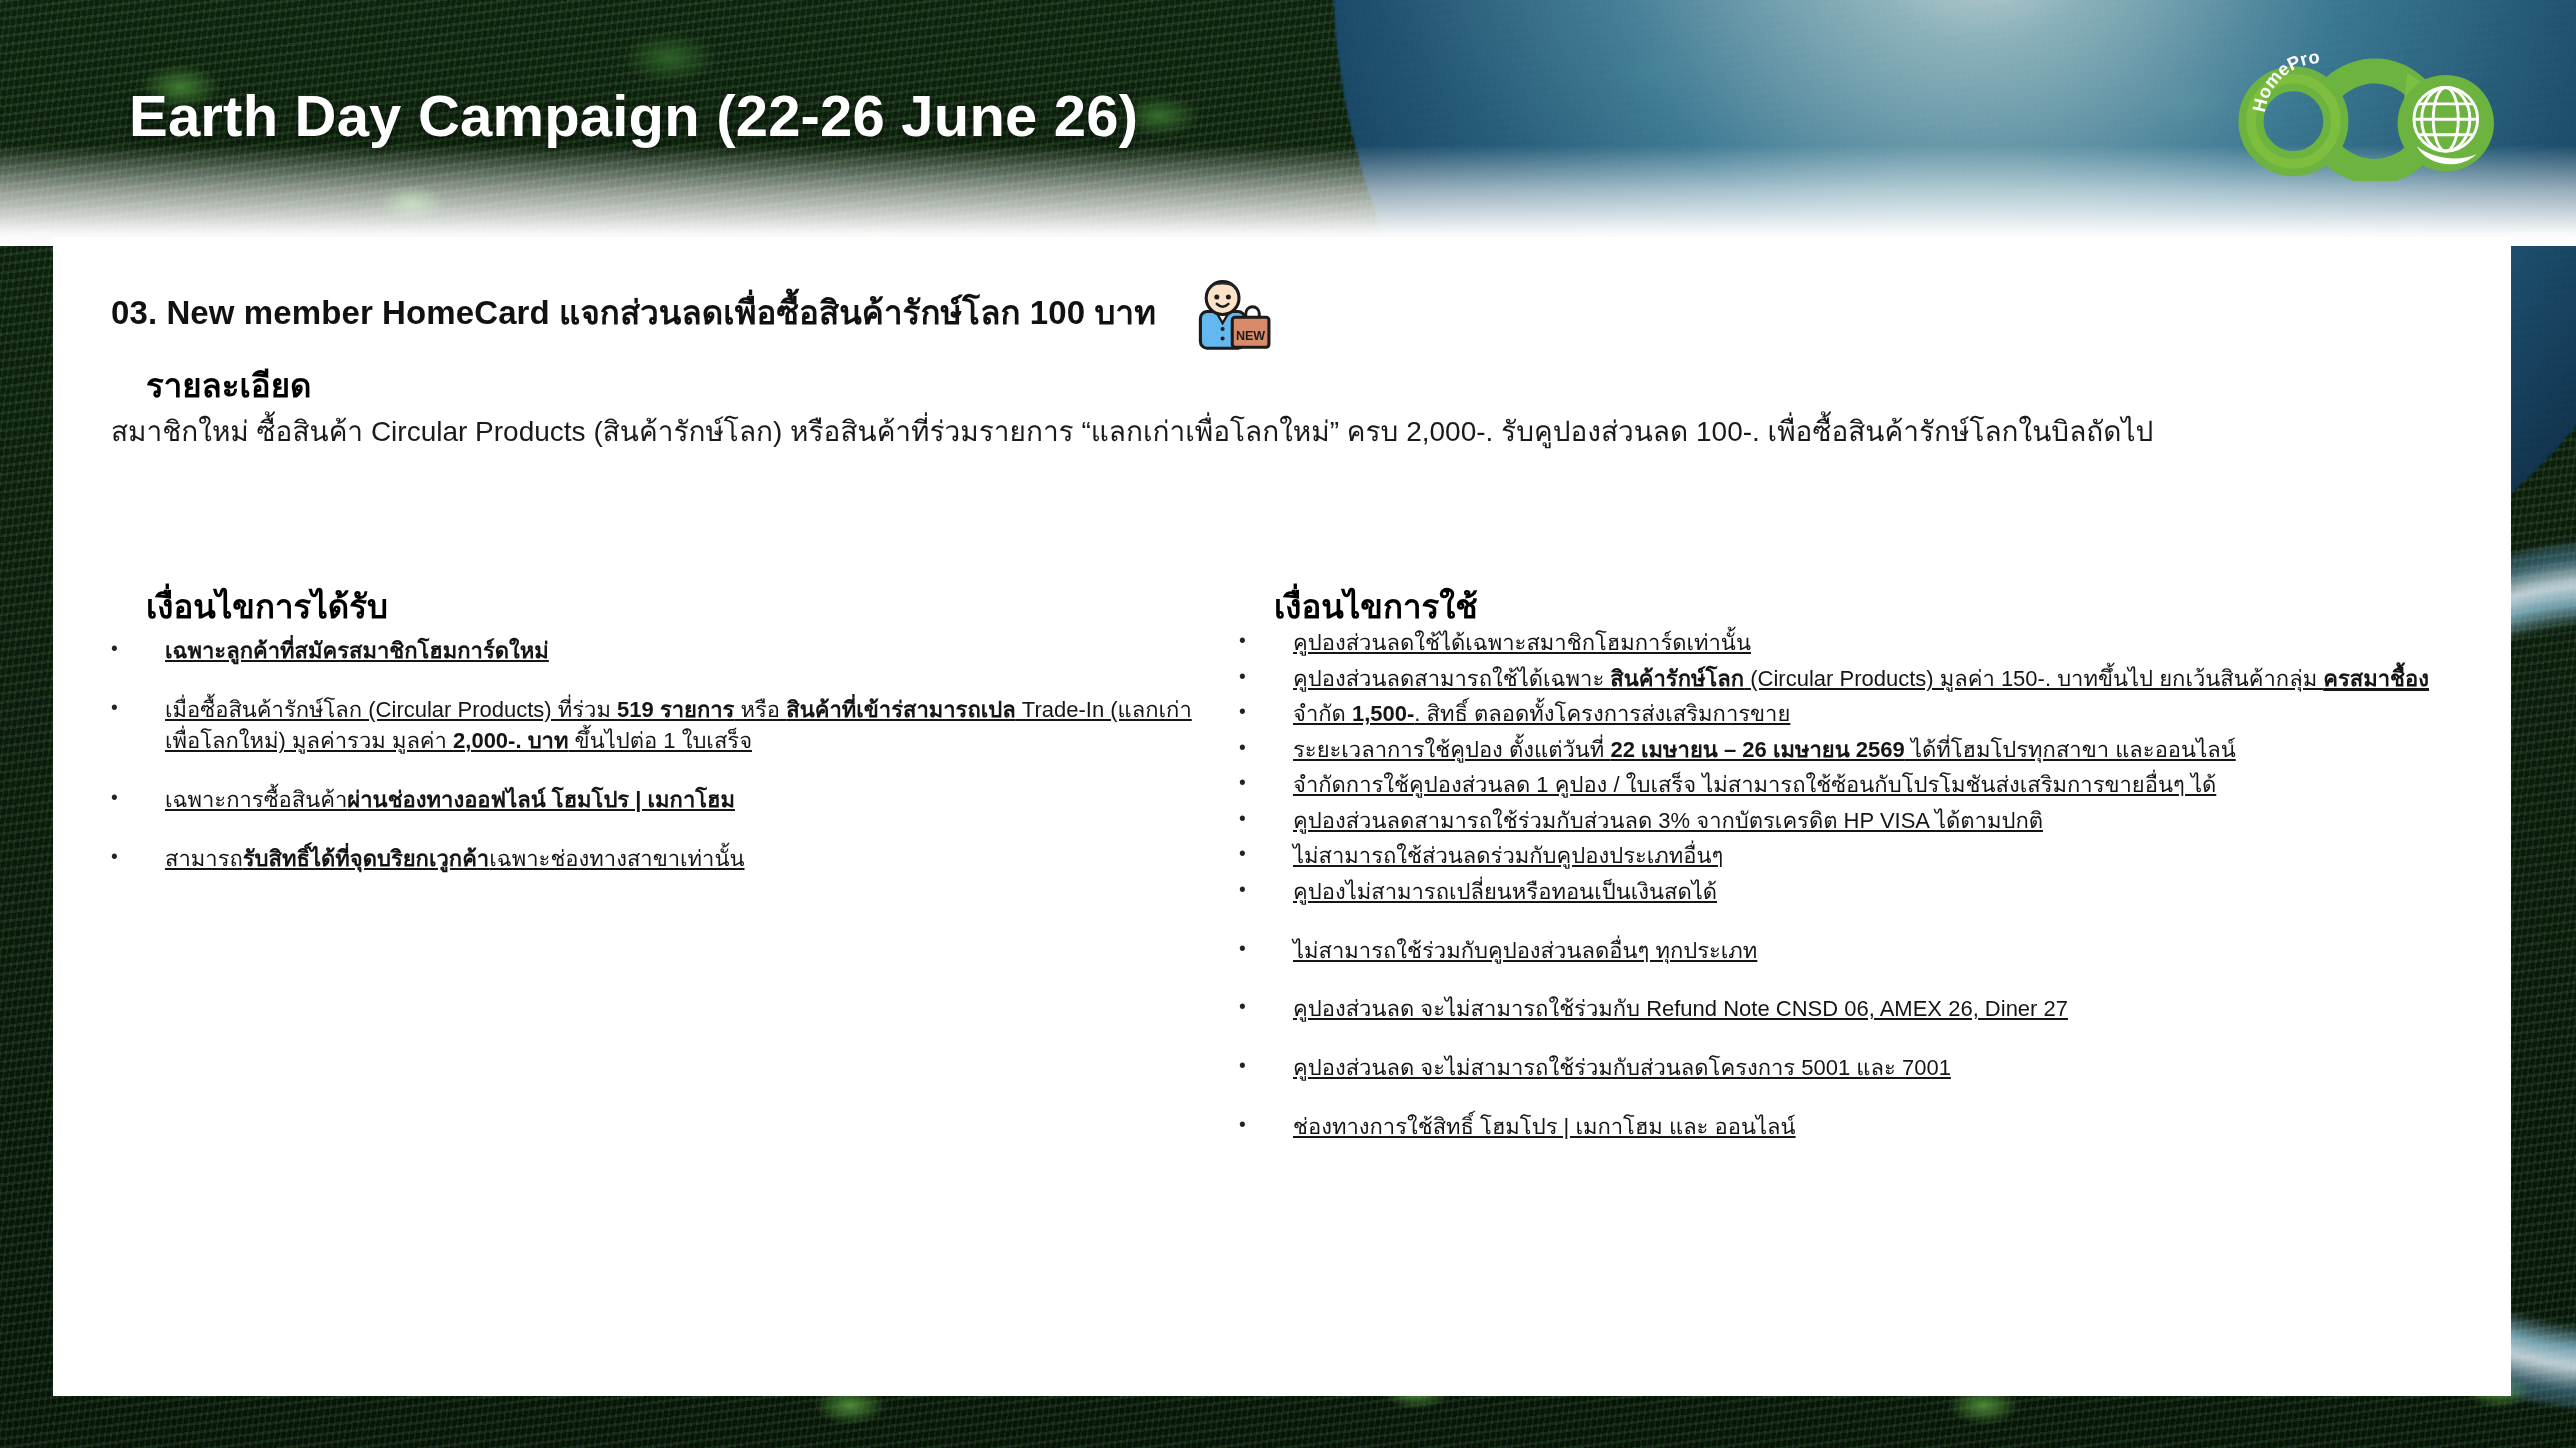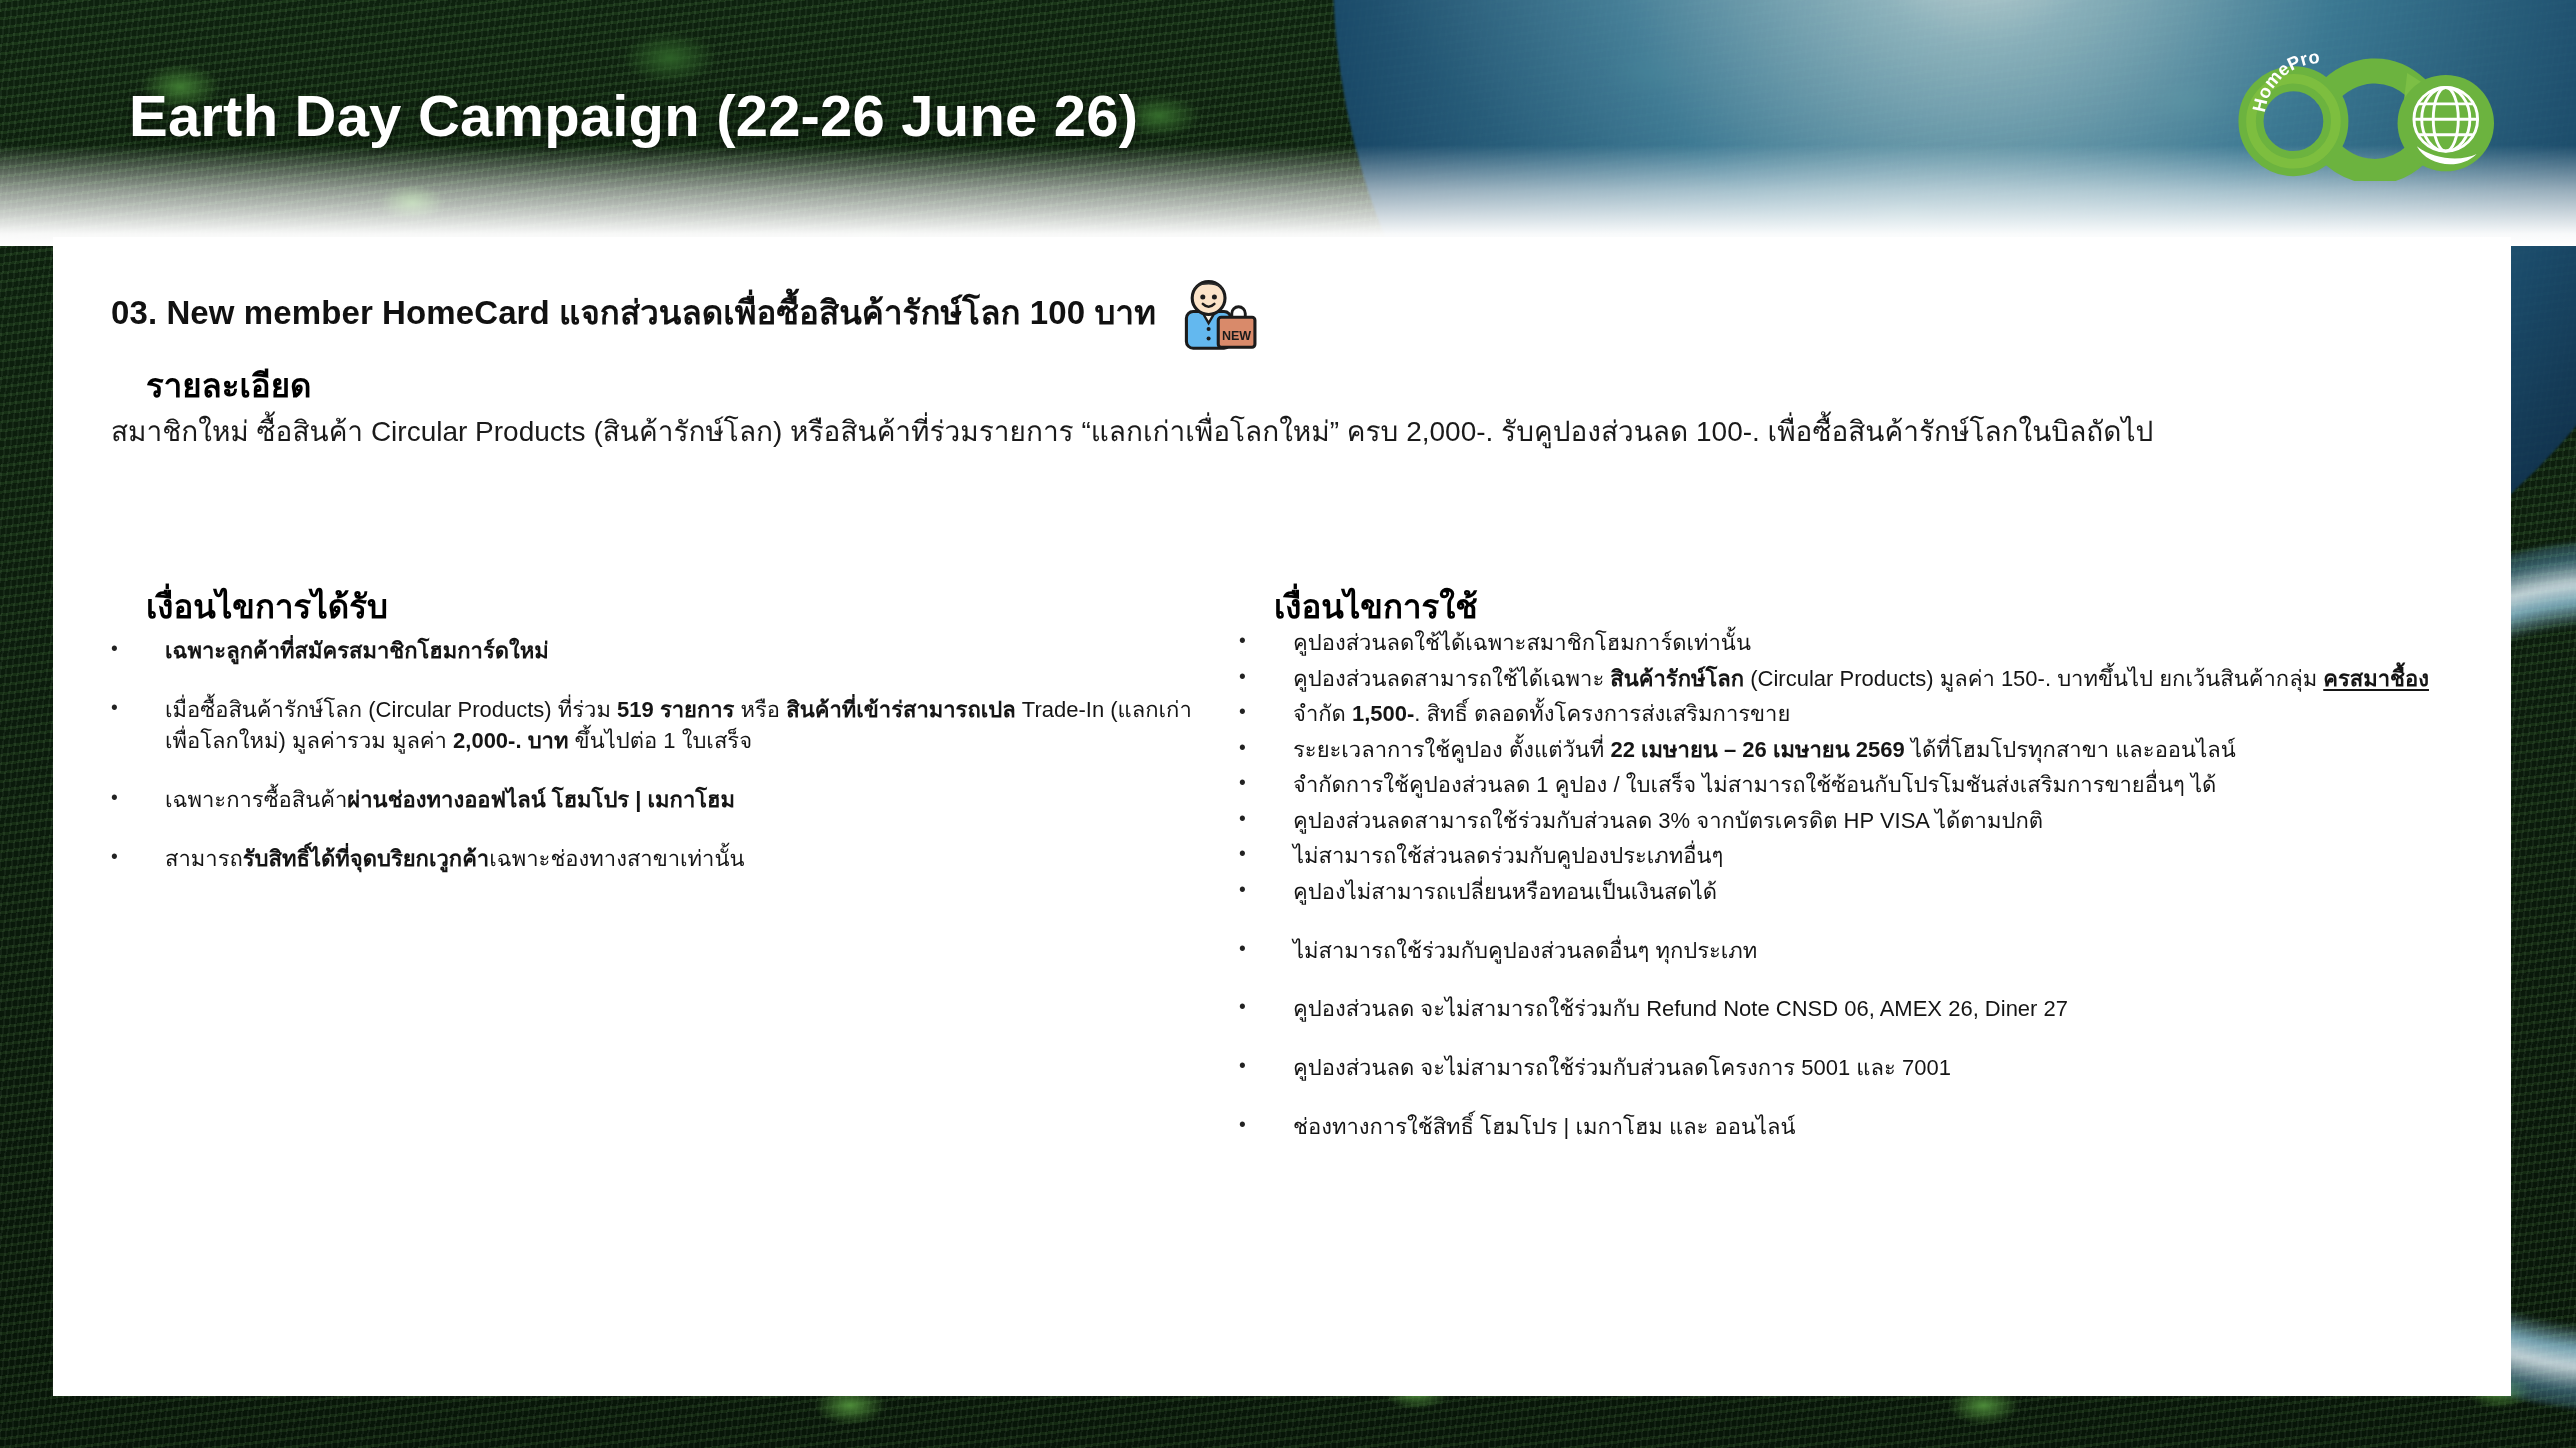--- a/index.html
+++ b/index.html
@@ -71,40 +71,40 @@
 
   
   #logo{position:absolute;left:2218px;top:46px;width:309px;height:135px;}
 
   
   #card{
     position:absolute;left:53px;top:237px;width:2458px;height:1159px;
     background:#ffffff;
   }
 
-  .heading-row{position:absolute;left:58px;top:34px;display:flex;align-items:center;gap:9px;}
+  .heading-row{position:absolute;left:58px;top:34px;display:flex;align-items:center;gap:23px;}
   #sec-title{font-size:33px;font-weight:bold;color:#111;white-space:nowrap;letter-spacing:0.1px;}
   #new-avatar{width:93px;height:83px;flex:0 0 auto;}
 
   .sub-head{
     position:absolute;font-size:33px;font-weight:bold;color:#000000;white-space:nowrap;margin-left:35px;
   }
   #detail-head{left:58px;top:122px;}
   #desc{position:absolute;left:58px;top:172px;font-size:28px;color:#1a1a1a;white-space:nowrap;}
 
   #left-head{left:58px;top:343px;}
   #right-head{left:1186px;top:343px;}
 
   .bullets{position:absolute;font-size:22px;color:#151515;}
   #left-list{left:58px;top:398px;width:1082px;}
   #right-list{left:1186px;top:390px;width:1246px;}
 
   .bul{display:flex;align-items:flex-start;}
   .dot{flex:0 0 auto;width:54px;line-height:1.42;font-size:19.3px;color:#222;}
-  .txt{flex:1 1 auto;line-height:1.44;}
+  .txt{flex:1 1 auto;line-height:1.44;text-decoration:underline;}
   b{font-weight:bold;}
   u.ul{text-decoration:underline;font-weight:bold;text-underline-offset:2.9px;}
 
   #left-list .bul{margin-bottom:27px;}
   #right-list .bul{margin-bottom:3.9px;}
   #right-list .bul.sp{margin-top:27px;margin-bottom:27px;}
 </style>
 </head>
 <body>
 

